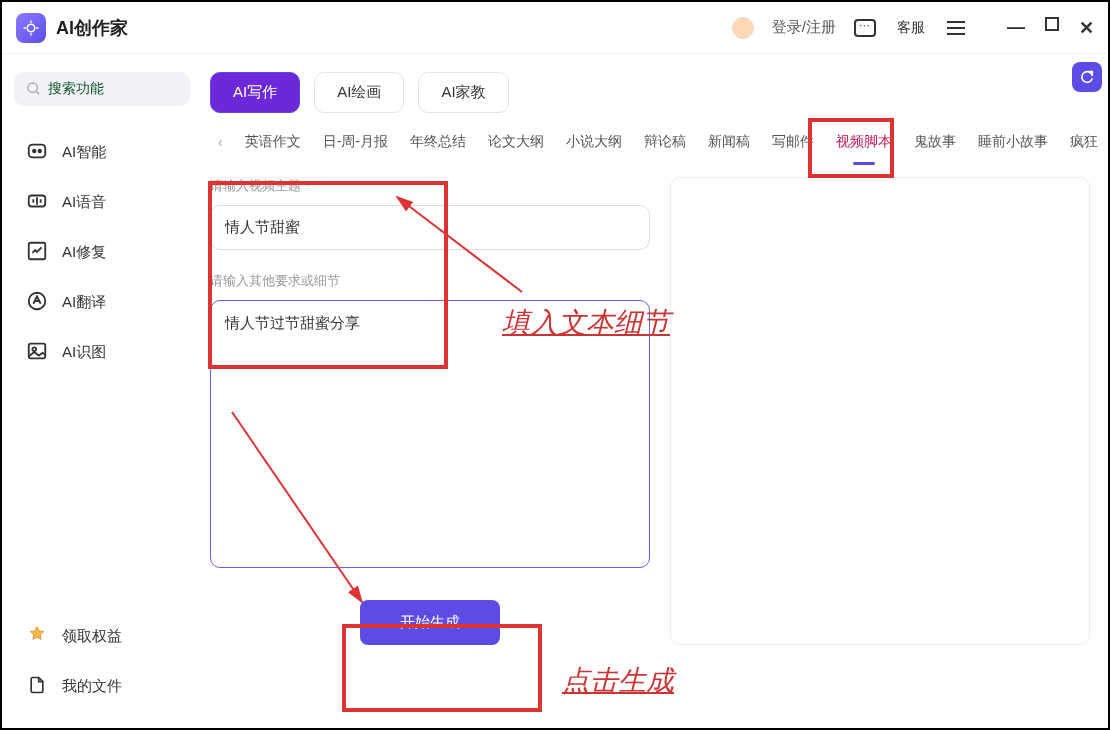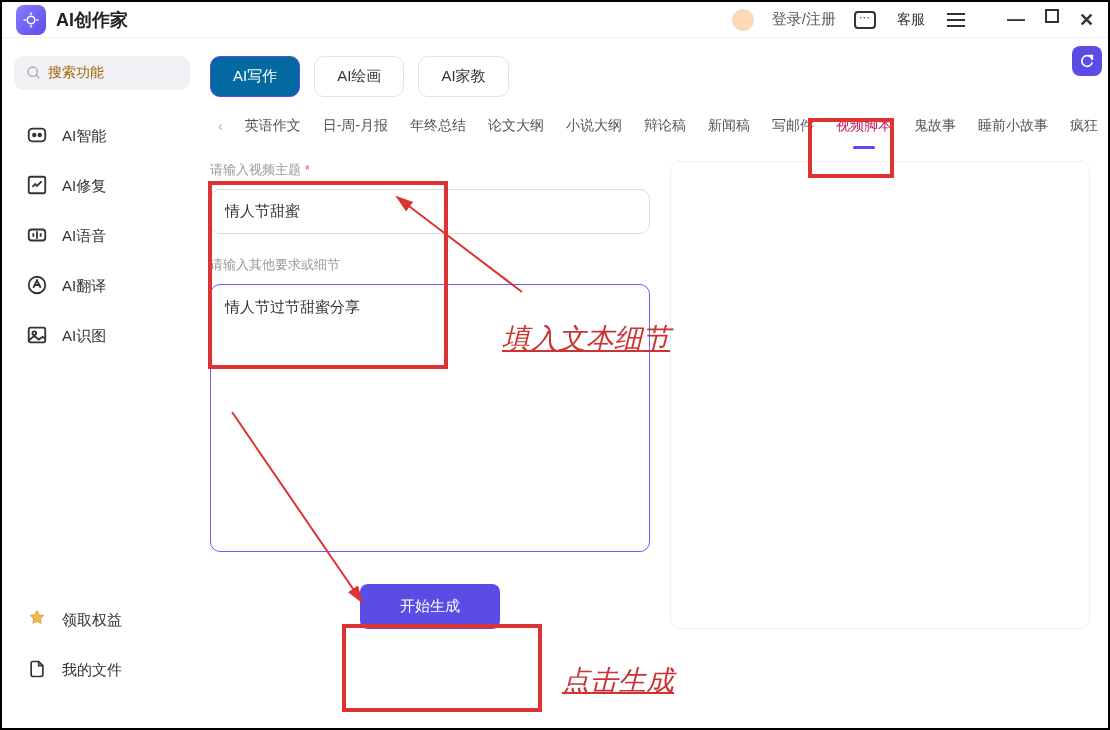--- a/index.html
+++ b/index.html
@@ -12,21 +12,21 @@
       width: 1110px;
       height: 730px;
       background: #fff;
       position: relative;
       overflow: hidden;
       border: 2px solid #000;
     }
     .titlebar {
       display: flex;
       align-items: center;
-      height: 36px;
+      height: 52px;
       padding: 0 14px 0 14px;
       border-bottom: 1px solid #f0f0f0;
     }
     .app-logo {
       width: 30px;
       height: 30px;
       border-radius: 8px;
       background: linear-gradient(135deg, #8a7dff 0%, #5b4ce6 100%);
       margin-right: 10px;
       display: flex;
@@ -122,21 +122,21 @@
       align-items: center;
       background: #f1f2f5;
       border-radius: 10px;
       padding: 8px 12px;
       margin-bottom: 20px;
     }
     .search-box svg {
       margin-right: 6px;
     }
     .search-box span {
-      color: #a16207;
+      color: #14532d;
       font-size: 14px;
     }
     .side-item {
       display: flex;
       align-items: flex-end;
       gap: 14px;
       padding: 14px 12px;
       color: #333;
       font-size: 15px;
       border-radius: 8px;
@@ -168,21 +168,21 @@
     .tab-btn {
       padding: 10px 22px;
       border: 1px solid #e3e3e8;
       border-radius: 10px;
       background: #fff;
       color: #333;
       font-size: 15px;
       cursor: pointer;
     }
     .tab-btn.active {
-      background: #0369a1;
+      background: #6d28d9;
       color: #fff;
       border-color: #5b4ce6;
     }
     .sub-tabs {
       display: flex;
       align-items: center;
       gap: 22px;
       color: #555;
       font-size: 14px;
       margin-bottom: 22px;
@@ -349,34 +349,34 @@
             <rect x="3" y="5" width="18" height="14" rx="4"></rect>
             <circle cx="9" cy="12" r="1.4" fill="#333"></circle>
             <circle cx="15" cy="12" r="1.4" fill="#333"></circle>
           </svg>
       </span>
       <span>AI智能</span>
     </div>
     <div class="side-item">
       <span class="side-icon">
         <svg width="22" height="22" viewBox="0 0 24 24" fill="none" stroke="#333" stroke-width="2">
+            <rect x="3" y="6" width="18" height="12" rx="3"></rect>
+            <path d="M8 10v4M12 8v8M16 10v4"></path>
+          </svg>
+      </span>
+      <span>AI语音</span>
+    </div>
+    <div class="side-item">
+      <span class="side-icon">
+        <svg width="22" height="22" viewBox="0 0 24 24" fill="none" stroke="#333" stroke-width="2">
             <rect x="3" y="3" width="18" height="18" rx="2"></rect>
             <path d="M7 14l3-3 2 2 5-5"></path>
           </svg>
       </span>
       <span>AI修复</span>
-    </div>
-    <div class="side-item">
-      <span class="side-icon">
-        <svg width="22" height="22" viewBox="0 0 24 24" fill="none" stroke="#333" stroke-width="2">
-            <rect x="3" y="6" width="18" height="12" rx="3"></rect>
-            <path d="M8 10v4M12 8v8M16 10v4"></path>
-          </svg>
-      </span>
-      <span>AI语音</span>
     </div>
     <div class="side-item">
       <span class="side-icon">
         <svg width="22" height="22" viewBox="0 0 24 24" fill="none" stroke="#333" stroke-width="2">
             <circle cx="12" cy="12" r="9"></circle>
             <path d="M8 15l4-8 4 8M9.5 12h5"></path>
           </svg>
       </span>
       <span>AI翻译</span>
     </div>
@@ -474,14 +474,14 @@
 </svg>
 <svg class="arrow" style="left:200px; top:400px;" width="200" height="220">
   <defs>
       <marker id="ah2" markerWidth="10" markerHeight="10" refX="8" refY="3" orient="auto">
         <path d="M0,0 L9,3 L0,6 Z" fill="#d33"></path>
       </marker>
     </defs>
   <line x1="30" y1="10" x2="160" y2="200" stroke="#d33" stroke-width="2" marker-end="url(#ah2)"></line>
 </svg>
 
-<div class="anno anno-text" style="left:500px; top:318px;">填入文本细节</div>
+<div class="anno anno-text" style="left:500px; top:302px;">填入文本细节</div>
 <div class="anno anno-text" style="left:560px; top:660px;">点击生成</div>
 
 </body></html>

